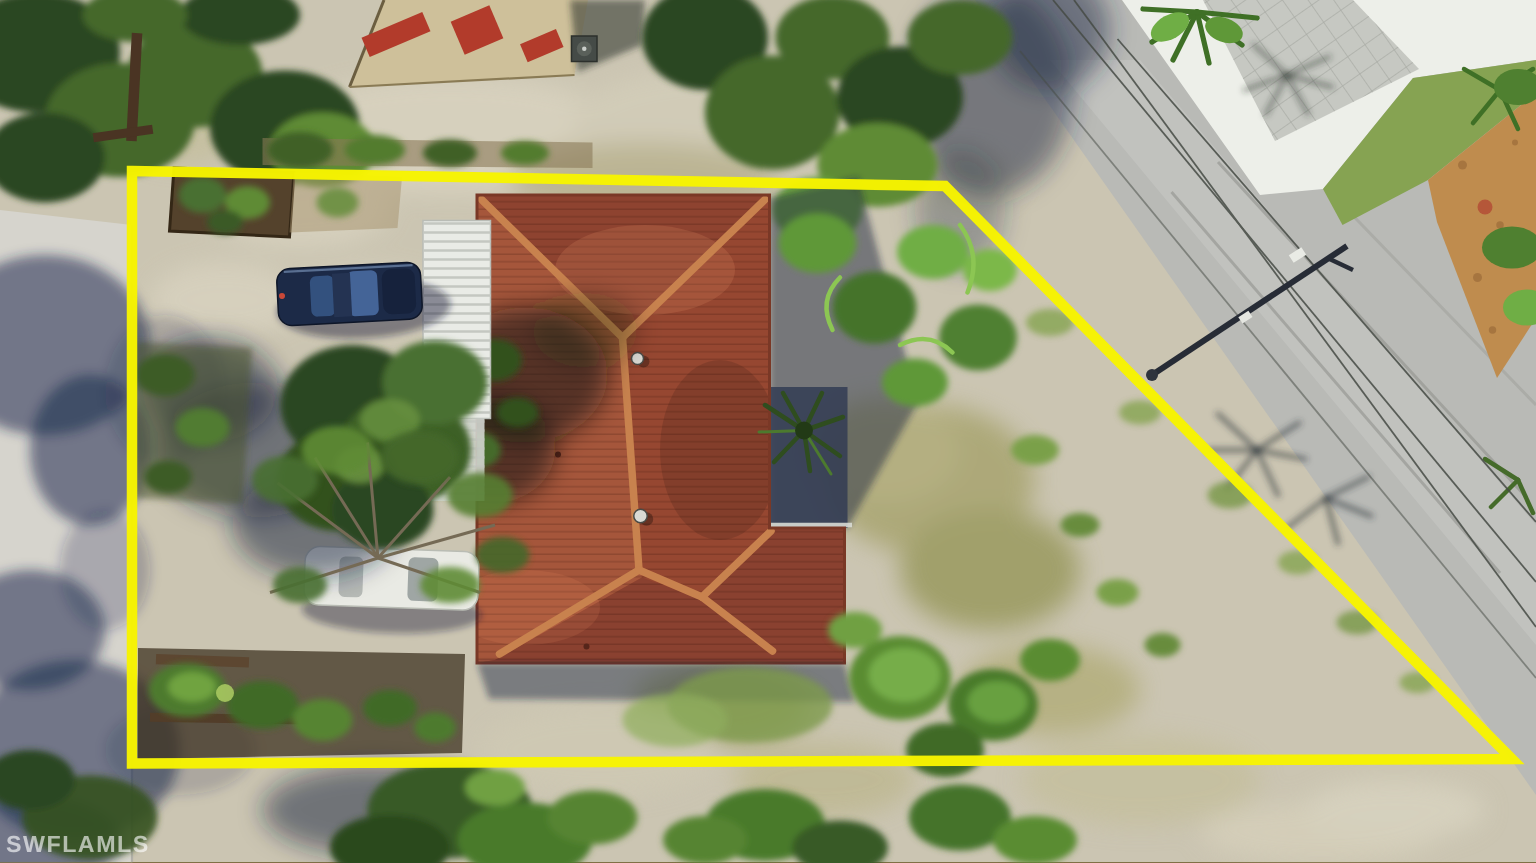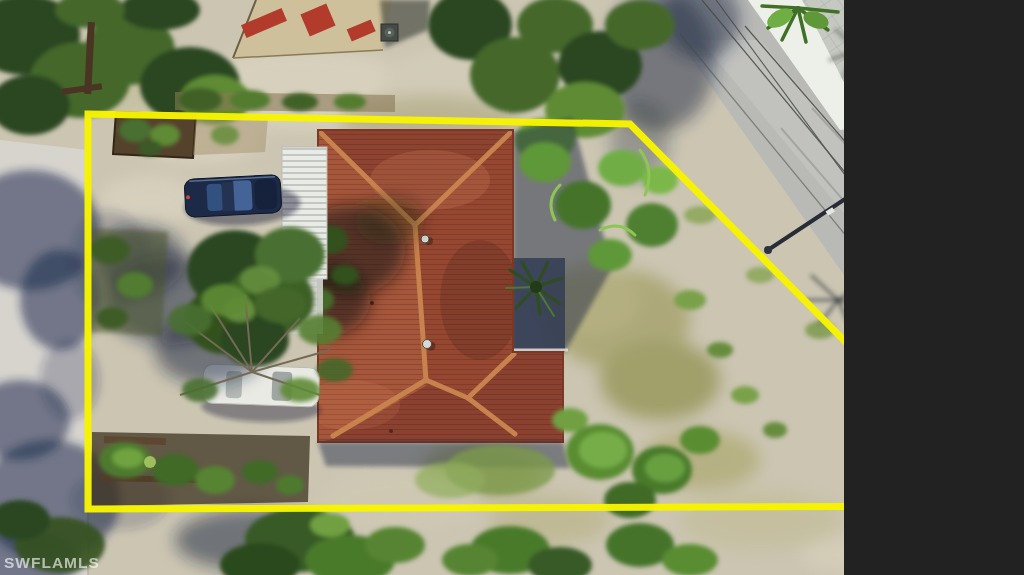--- a/index.html
+++ b/index.html
@@ -1,16 +1,16 @@
 <!DOCTYPE html>
 <html><head>
 <meta charset="utf-8">
 <style>
   html,body{margin:0;padding:0;background:#222;}
-  #stage{position:relative;width:844px;height:575px;overflow:hidden;background:#eab308;}
+  #stage{position:relative;width:1024px;height:575px;overflow:hidden;background:#eab308;}
   svg{display:block;}
   text.wm{font-family:"Liberation Sans",sans-serif;font-weight:bold;letter-spacing:1px;}
 </style>
 </head>
 <body>
 
 <div id="stage">
 <svg width="1024" height="575" viewBox="0 0 1024 575" xmlns="http://www.w3.org/2000/svg">
   <defs>
     <filter id="b2" x="-40%" y="-40%" width="180%" height="180%">

